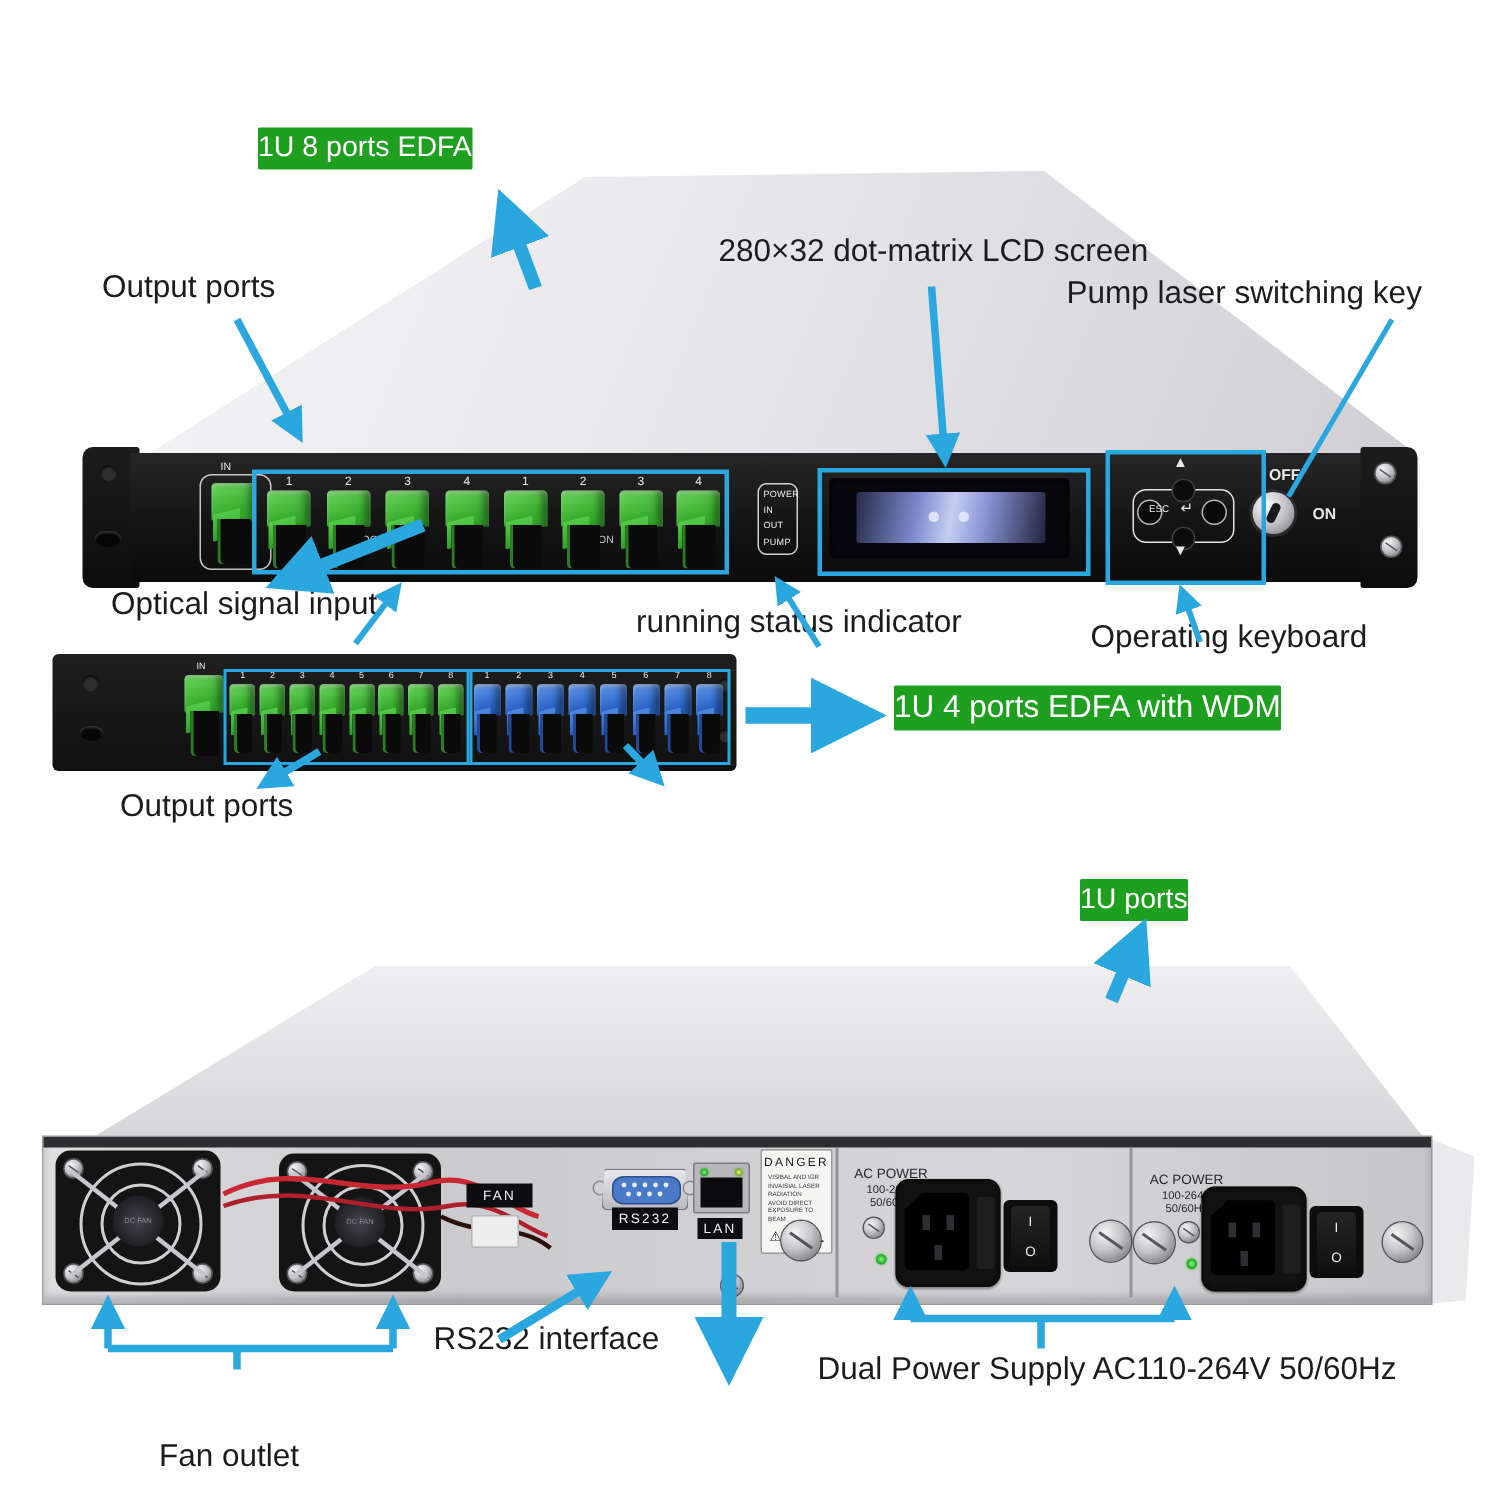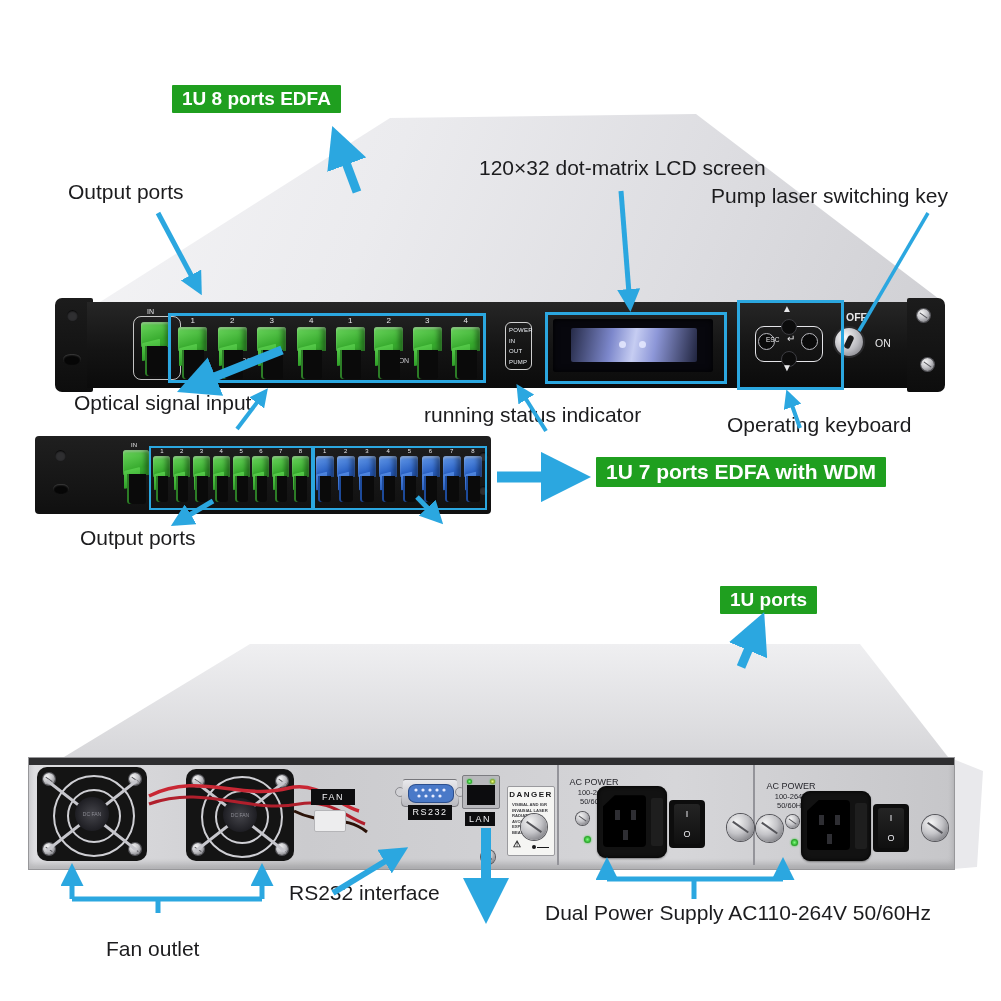--- a/index.html
+++ b/index.html
@@ -3,22 +3,22 @@
 <meta charset="utf-8">
 <style>
   :root{
     --accent:#2BA7E0; --badge:#1F9F1F; --ink:#1d1d1f;
   }
   html,body{margin:0;padding:0;background:#fff;}
   #stage{position:relative;width:1001px;height:1001px;background:#fff;overflow:hidden;
          font-family:"Liberation Sans", sans-serif;color:var(--ink);}
   .abs{position:absolute;}
   .label{position:absolute;font-size:21px;color:#1c1c1e;white-space:nowrap;z-index:40;}
-  .badge{position:absolute;background:var(--badge);color:#fff;font-weight:bold;
-         padding:3px 10px;white-space:nowrap;z-index:40;border-radius:1px;}
+  .badge{position:absolute;background:var(--badge);color:#fff;font-weight:normal;
+         padding:3px 0;white-space:nowrap;z-index:40;border-radius:1px;}
   
   .cover{position:absolute;left:90px;top:110px;width:855px;height:194px;
          background:linear-gradient(112deg,#f4f4f6 0%,#ebebee 35%,#dddde1 70%,#d0d0d4 100%);
          clip-path:polygon(10px 192px,300px 8px,606px 4px,853px 192px);}
   .fpanel{position:absolute;left:55px;top:296px;width:890px;height:98px;z-index:5;}
   .ear{position:absolute;top:2px;width:38px;height:94px;background:linear-gradient(#1c1c1c,#0d0d0d);}
   .ear.l{left:0;border-radius:7px 2px 2px 7px;}
   .ear.r{left:852px;border-radius:2px 7px 7px 2px;}
   .fbody{position:absolute;left:32px;top:6px;width:828px;height:86px;
          background:linear-gradient(#262626,#141414 55%,#0b0b0b);}
@@ -227,21 +227,21 @@
     <div class="knob" style="left:726px;top:23px;"></div>
     <div class="knob" style="left:726px;top:55px;"></div>
     <div class="kbtn" style="left:703px;top:37px;"></div>
     <div class="kbtn" style="left:746px;top:37px;"></div>
     <div class="tinytxt" style="left:711px;top:40px;font-size:6.5px;">ESC</div>
     <div class="tinytxt" style="left:732px;top:37px;font-size:10px;">↵</div>
     <div class="tinytxt" style="left:727px;top:66px;font-size:10px;">▼</div>
 
     <div class="tinytxt" style="left:791px;top:15px;font-size:10.5px;font-weight:bold;">OFF</div>
     <div class="lock"></div>
-    <div class="tinytxt" style="left:820px;top:41px;font-size:10.5px;font-weight:normal;">ON</div>
+    <div class="tinytxt" style="left:820px;top:41px;font-size:10.5px;font-weight:bold;">ON</div>
   </div>
 
   <div class="wpanel">
     <div class="hole" style="left:20px;top:14px;width:11px;height:11px;"></div>
     <div class="oval" style="left:18px;top:48px;width:16px;height:10px;"></div>
     <div class="tinytxt" style="left:96px;top:6px;font-size:6px;">IN</div>
     <div class="sc scg" style="position:absolute;left:88px;top:14px;width:26px;height:54px;">
         <i class="t"></i>
         <i class="f"></i>
         <i class="b"></i>
@@ -447,21 +447,21 @@
     <div class="abs" style="left:426px;top:29px;width:8px;height:8px;border-radius:50%;background:#d2d2d6;border:1px solid #8b8b90;"></div>
     <div class="blabel" style="left:379px;top:47px;width:44px;height:15px;font-size:9px;line-height:15px;">RS232</div>
 
     <div class="abs" style="left:433px;top:17px;width:36px;height:32px;background:#b8b8bc;border:1px solid #7c7c81;border-radius:2px;">
       <div class="abs" style="left:4px;top:9px;width:28px;height:20px;background:#0c0c0e;"></div>
       <div class="led" style="left:4px;top:3px;width:5px;height:5px;"></div>
       <div class="led" style="left:27px;top:3px;width:5px;height:5px;background:radial-gradient(#e7ff7d,#7a9a1d 70%);"></div>
     </div>
     <div class="blabel" style="left:436px;top:54px;width:30px;height:14px;font-size:9px;line-height:14px;">LAN</div>
 
-    <div class="sticker" style="left:478px;top:28px;width:48px;height:70px;font-weight:bold;">
+    <div class="sticker" style="left:478px;top:8px;width:48px;height:70px;">
       <div style="font-size:8px;letter-spacing:1.5px;text-align:center;margin-top:3px;color:#19191b;">DANGER</div>
       <div style="margin:3px 0 0 4px;">
           <div class="l0" style="font-size: 4.2px; line-height: 5.6px; color: rgb(58, 58, 62);">VISIBAL AND IGR</div>
           <div class="l1" style="font-size: 4.2px; line-height: 5.6px; color: rgb(58, 58, 62);">INVAISIAL LASER</div>
           <div class="l2" style="font-size: 4.2px; line-height: 5.6px; color: rgb(58, 58, 62);">RADIATION</div>
           <div class="l3" style="font-size: 4.2px; line-height: 5.6px; color: rgb(58, 58, 62);">AVOID DIRECT</div>
           <div class="l4" style="font-size: 4.2px; line-height: 5.6px; color: rgb(58, 58, 62);">EXPOSURE TO BEAM</div>
         </div>
       <div class="abs" style="left:5px;top:52px;font-size:9px;">⚠</div>
       <div class="abs" style="left:24px;top:58px;width:4px;height:4px;border-radius:50%;background:#19191b;"></div>
@@ -515,30 +515,30 @@
         <div class="io" style="top:5px;">I</div>
         <div class="io" style="bottom:5px;">O</div>
       </div>
     </div>
     <div class="screw" style="left:893px;top:57px;width:26px;height:26px;"></div>
     <div class="screw" style="left:452px;top:92px;width:14px;height:14px;"></div>
   </div>
 
   <div class="badge" style="left:172px;top:85px;font-size:19px;">1U 8 ports EDFA</div>
   <div class="label" style="left:68px;top:180px;">Output ports</div>
-  <div class="label" style="left:479px;top:156px;">120×32 dot-matrix LCD screen</div>
+  <div class="label" style="left:479px;top:156px;">280×32 dot-matrix LCD screen</div>
   <div class="label" style="left:711px;top:184px;">Pump laser switching key</div>
   <div class="label" style="left:74px;top:391px;">Optical signal input</div>
   <div class="label" style="left:727px;top:413px;">Operating keyboard</div>
   <div class="label" style="left:424px;top:403px;">running status indicator</div>
-  <div class="badge" style="left:596px;top:457px;font-size:21px;">1U 7 ports EDFA with WDM</div>
+  <div class="badge" style="left:596px;top:457px;font-size:21px;">1U 4 ports EDFA with WDM</div>
   <div class="label" style="left:80px;top:526px;">Output ports</div>
   <div class="badge" style="left:720px;top:586px;font-size:19px;">1U ports</div>
   <div class="label" style="left:289px;top:881px;">RS232 interface</div>
-  <div class="label" style="left:106px;top:937px;text-align:center;">Fan outlet</div>
+  <div class="label" style="left:106px;top:959px;text-align:center;">Fan outlet</div>
   <div class="label" style="left:545px;top:901px;">Dual Power Supply AC110-264V 50/60Hz</div>
 
   <svg class="overlay" width="1001" height="1001">
     <defs>
       <marker id="ah" markerWidth="4.6" markerHeight="4.6" refX="3.4" refY="2.3" orient="auto">
         <path class="hd" d="M0,0 L4.6,2.3 L0,4.6 z"></path>
       </marker>
     </defs>
     <line x1="357" y1="192" x2="336" y2="136" stroke-width="9" marker-end="url(#ah)"></line>
     <line x1="158" y1="213" x2="199" y2="290" stroke-width="5" marker-end="url(#ah)"></line>

